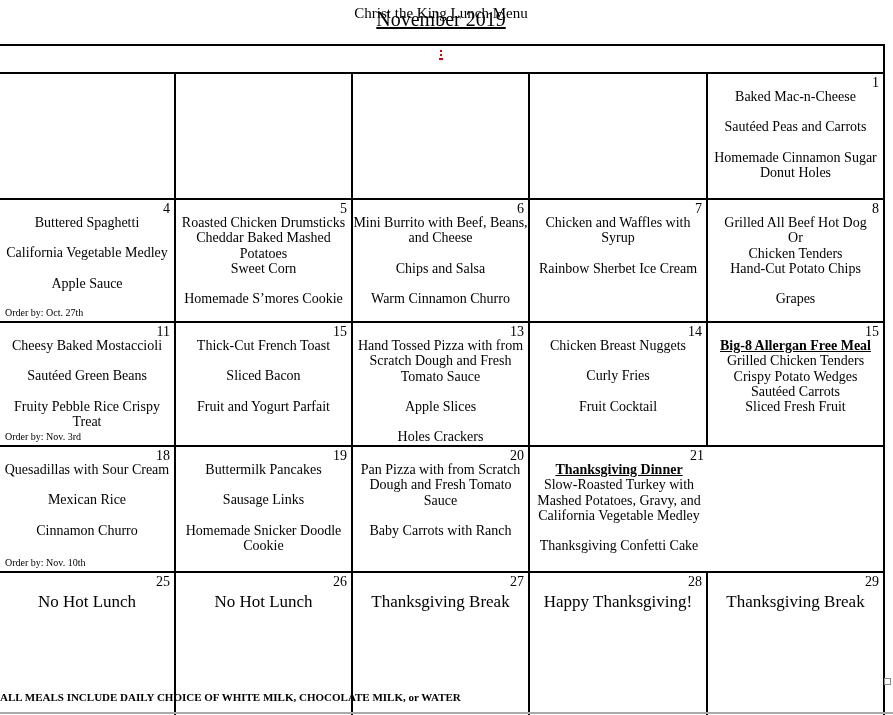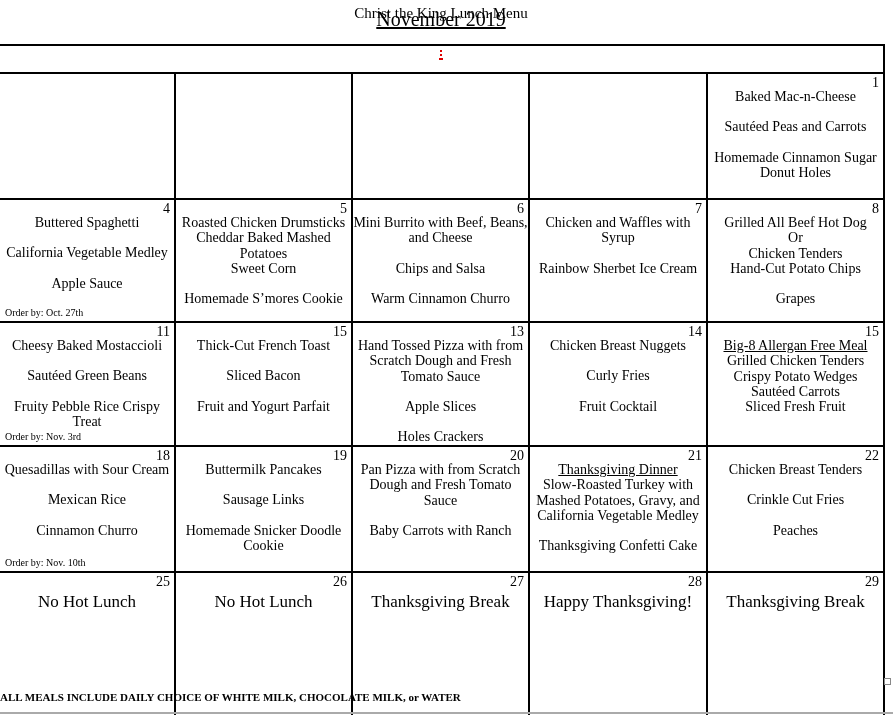--- a/index.html
+++ b/index.html
@@ -19,21 +19,21 @@
   .row { display:flex; border-bottom:2px solid #000; box-sizing:border-box; }
   .row:last-child { border-bottom:none; }
   .cell { position:relative; box-sizing:border-box; border-right:2px solid #000; text-align:center;
           font-size:14px; line-height:15.3px; }
   .cell:last-child { border-right:none; }
   .c0{width:176px}.c1{width:177px}.c2{width:177px}.c3{width:178px}.c4{width:175px}
   .day { position:absolute; right:4px; top:1px; font-size:14px; }
   .items { padding-top:15px; }
   .items p { margin:0; }
   .gap { height:15px; }
-  .u { text-decoration:underline; }
+  .u { text-decoration:underline;font-weight:bold; }
   .order { position:absolute; left:5px; bottom:1px; font-size:10px; }
   .big { font-size:17px; padding-top:21px; }
   .footer { position:absolute; left:0; width:885px; top:691px; text-align:left; font-size:11px; font-weight:bold; }
   .bottomline { position:absolute; left:0; top:712px; width:893px; height:2px; background:#aaa; }
   .handle { position:absolute; left:884px; top:678px; width:5px; height:5px; border:1px solid #888; }
 </style>
 </head>
 <body>
 
 <div class="title t1">Christ the King Lunch Menu</div>
@@ -212,30 +212,20 @@
       </div>
       <div class="cell c3">
         <div class="day">21</div>
         <div class="items">
           <p class="u">Thanksgiving Dinner</p>
           <p>Slow-Roasted Turkey with Mashed Potatoes, Gravy, and California Vegetable Medley</p>
           <p class="gap"></p>
           <p>Thanksgiving Confetti Cake</p>
         </div>
       </div>
-      <div class="cell c4">
-        <div class="day">22</div>
-        <div class="items">
-          <p>Chicken Breast Tenders</p>
-          <p class="gap"></p>
-          <p>Crinkle Cut Fries</p>
-          <p class="gap"></p>
-          <p>Peaches</p>
-        </div>
-      </div>
     </div>
     <div class="row" style="height: 142px;">
       <div class="cell c0">
         <div class="day">25</div>
         <div class="big">No Hot Lunch</div>
       </div>
       <div class="cell c1">
         <div class="day">26</div>
         <div class="big">No Hot Lunch</div>
       </div>

